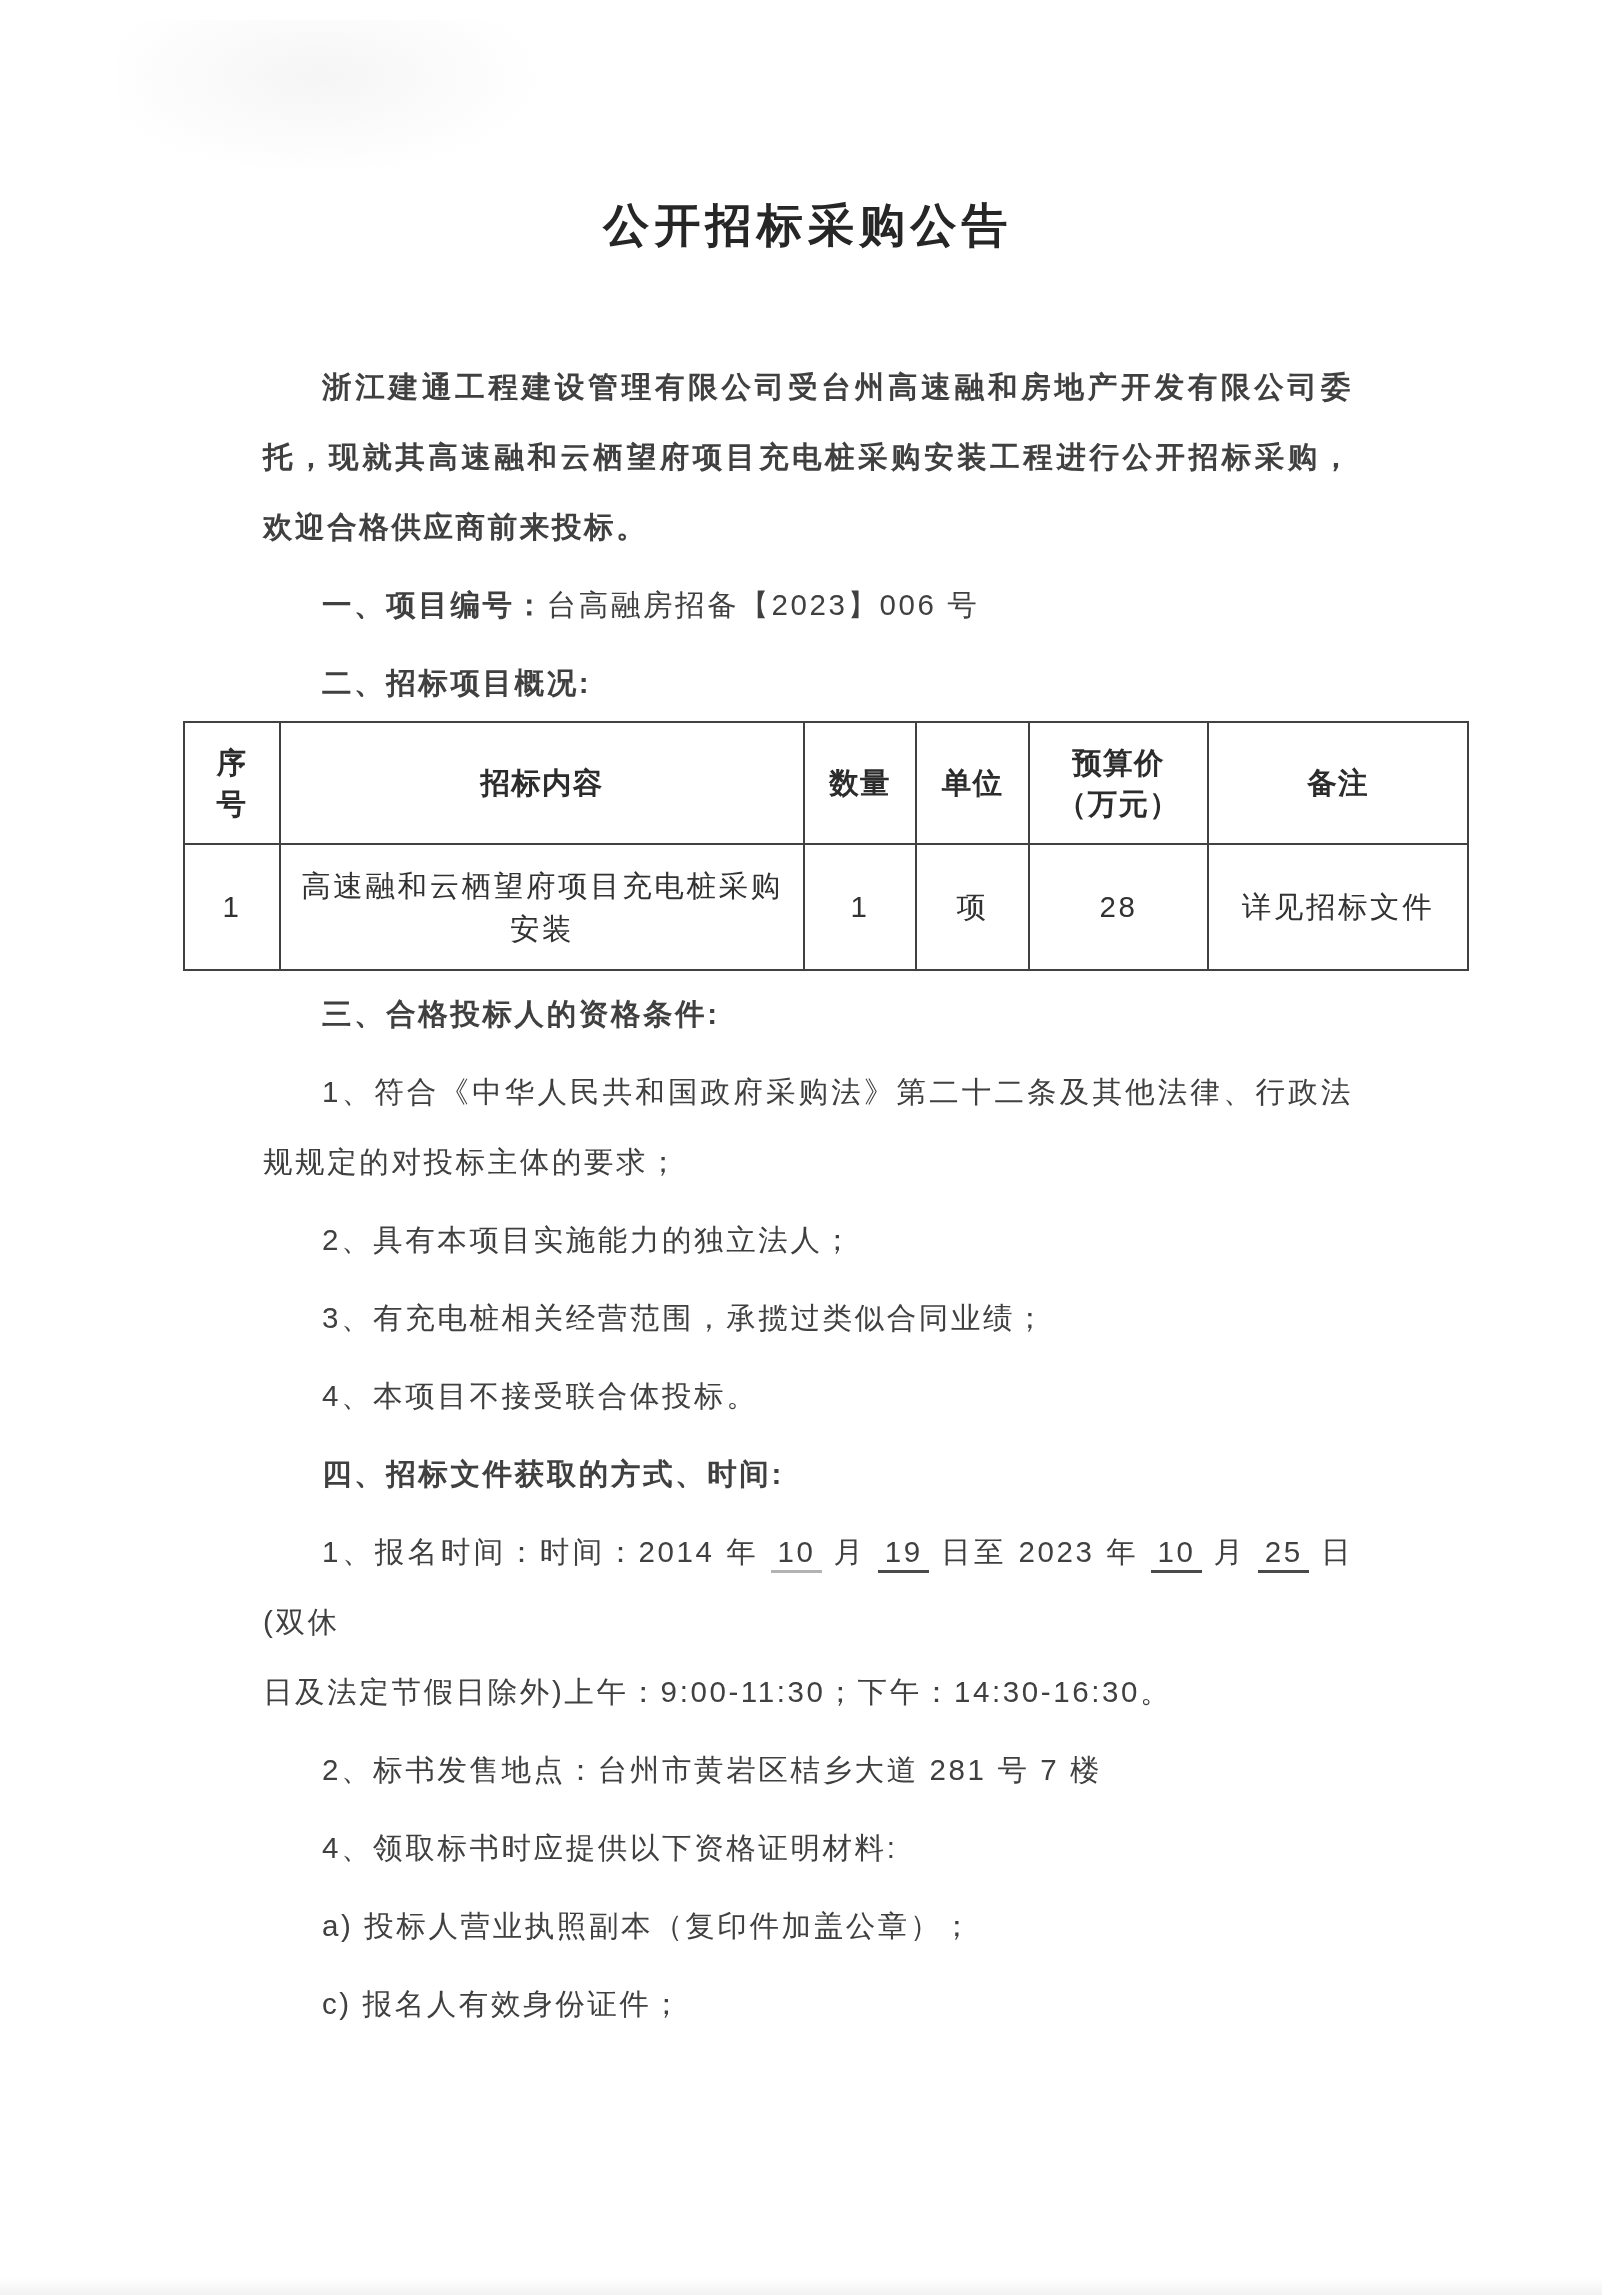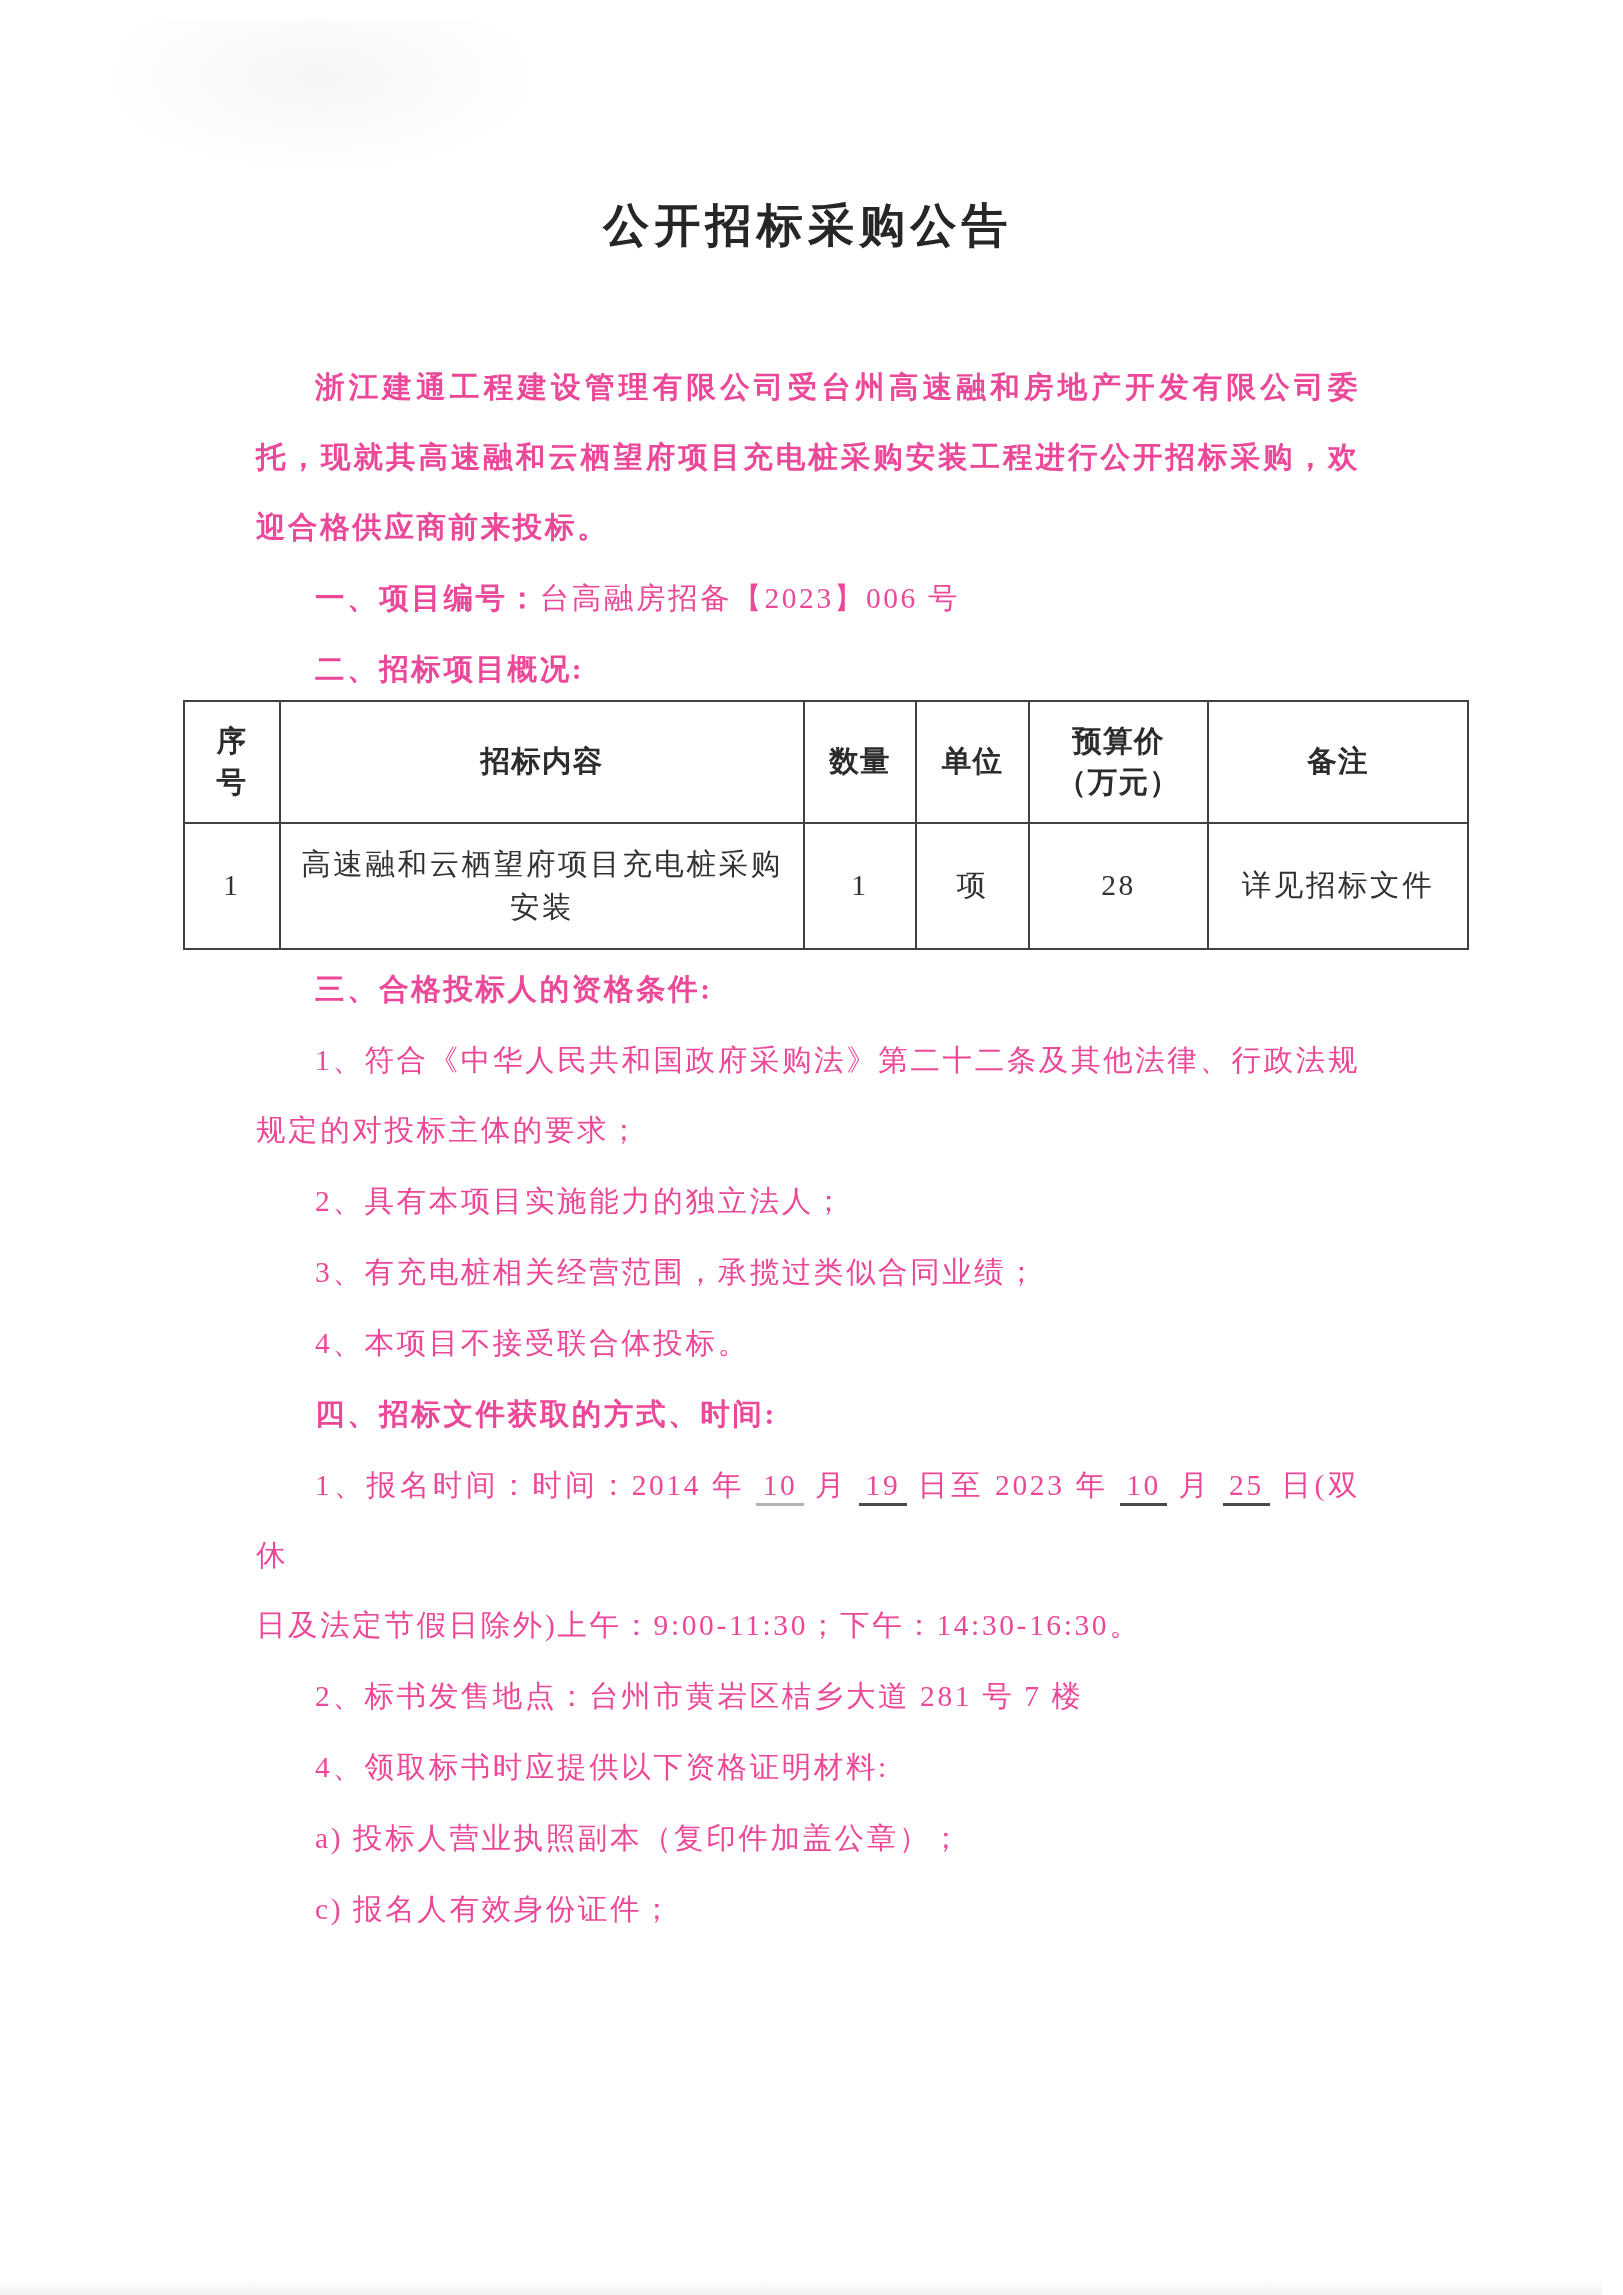--- a/index.html
+++ b/index.html
@@ -3,21 +3,21 @@
 <meta charset="utf-8">
 <style>
   html, body { margin: 0; padding: 0; background: #ffffff; }
   .page {
     position: relative;
     width: 1602px;
     height: 2295px;
     box-sizing: border-box;
     padding: 189px 241px 0 255px;
     background: #ffffff;
-    font-family: Liberation Serif, serif;
+    font-family: Liberation Sans, sans-serif;
     color: #323232;
     overflow: hidden;
   }
   .artifact { position: absolute; pointer-events: none; }
   .artifact.top {
     left: 118px; top: 19.6px; width: 445px; height: 164px;
     background: radial-gradient(ellipse at 45% 35%, rgba(120,120,120,0.07), rgba(120,120,120,0) 65%);
   }
   .artifact.bottom {
     left: 0; bottom: 0; width: 1623px; height: 17px;
@@ -26,26 +26,26 @@
   .title {
     margin: 0 0 90px 0;
     font-size: 46px;
     font-weight: bold;
     line-height: 73px;
     text-align: center;
     letter-spacing: 5.2px;
     color: #262626;
   }
   .para {
-    margin: 1px;
+    margin: 8px;
     font-size: 29.5px;
     line-height: 70px;
     letter-spacing: 2.6px;
     text-align: justify;
-    color: #ec4899;
+    color: #404040;
   }
   .indent { text-indent: 2em; }
   .bold { font-weight: bold; }
   table.overview {
     table-layout: fixed;
     border-collapse: collapse;
     width: 1283px;
     margin: -5.2px 0 3.9px -72px;
     border: 2.6px solid #414141;
   }

